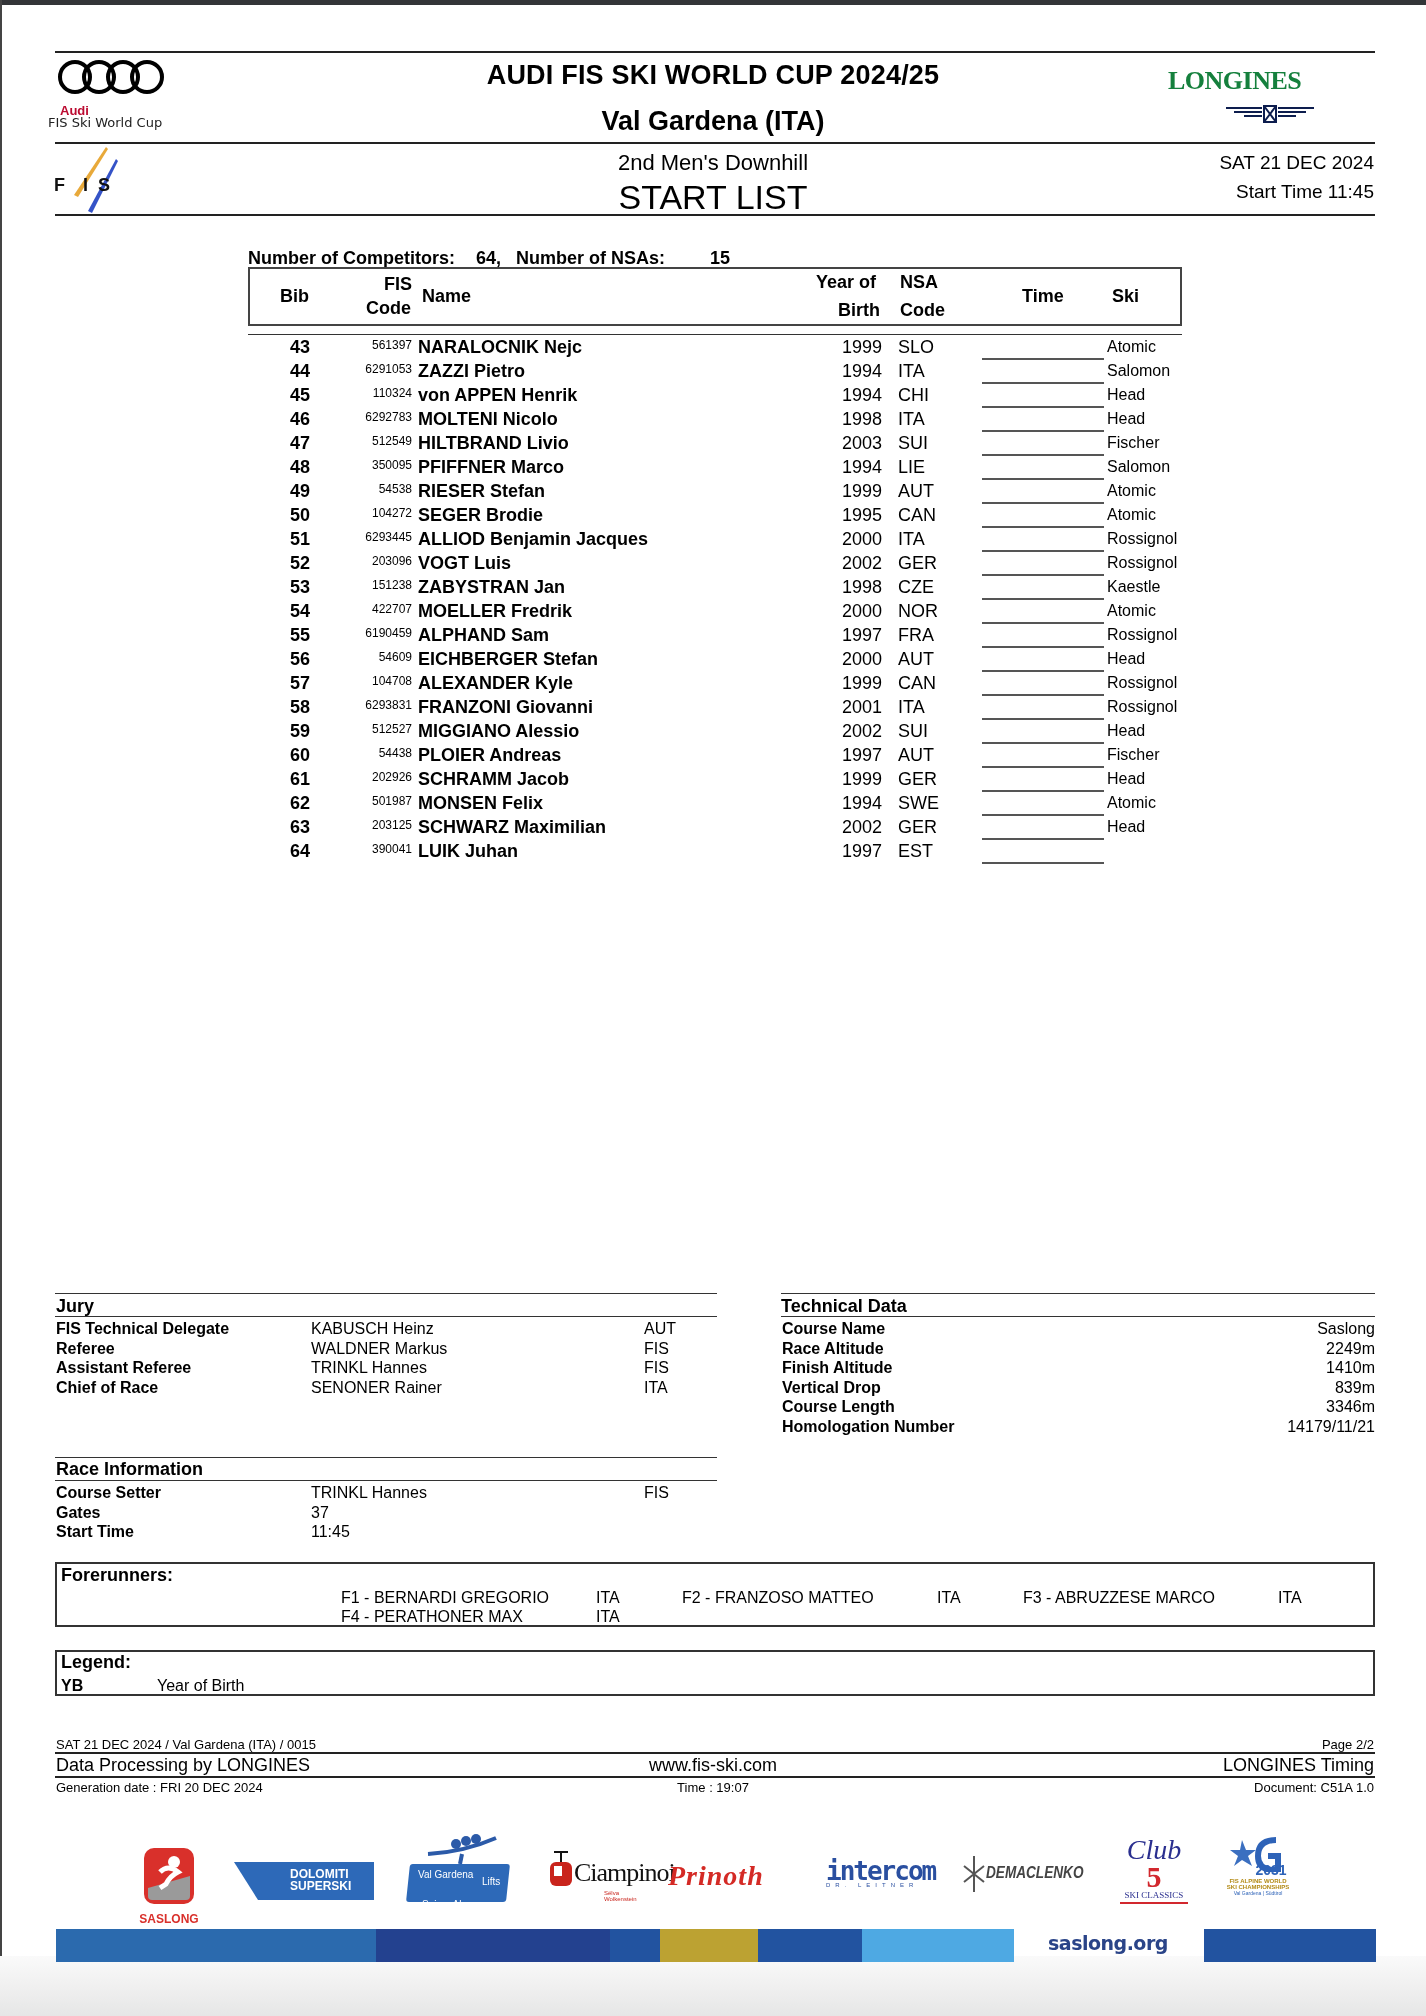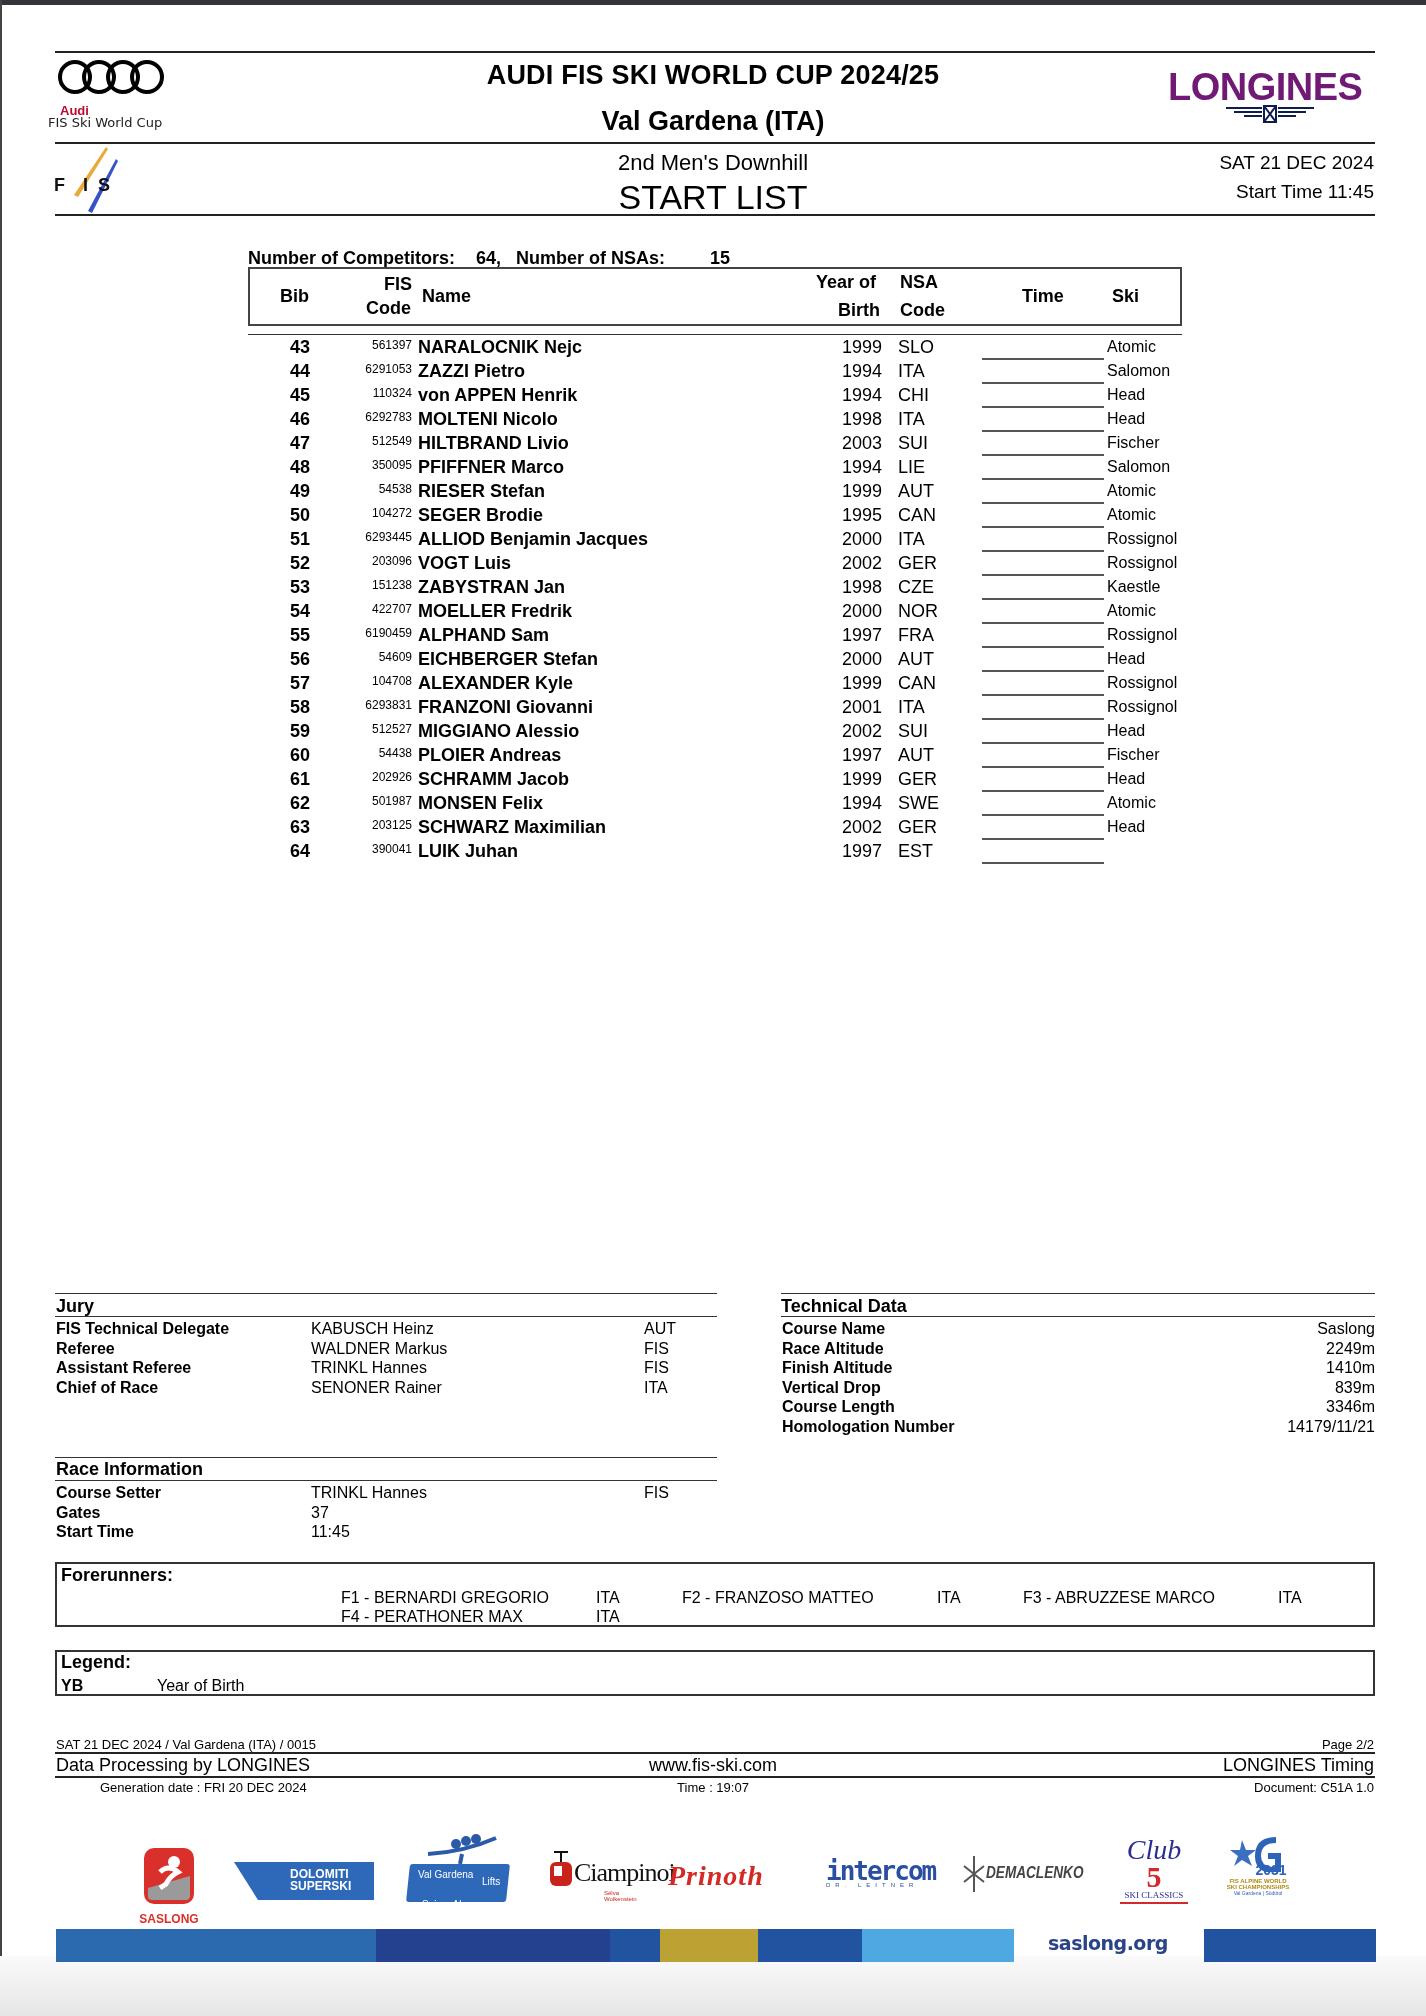--- a/index.html
+++ b/index.html
@@ -20,21 +20,21 @@
 
   
   .audi-rings { left: 56px; top: 58px; width: 112px; height: 38px; }
   .audi-word { left: 60px; top: 103px; font-size: 13px; color: #bb0a30; font-weight: bold; }
   .audi-sub { left: 48px; top: 115px; font-size: 13px; color: #222; font-family: "DejaVu Sans", sans-serif; }
   .fis-logo { left: 54px; top: 145px; width: 64px; height: 70px; }
   .title-main { left: 0; width: 1426px; top: 60px; text-align: center; font-size: 27px; font-weight: bold; letter-spacing: 0.2px; }
   .title-venue { left: 0; width: 1426px; top: 106px; text-align: center; font-size: 27px; font-weight: bold; }
   .title-event { left: 0; width: 1426px; top: 150px; text-align: center; font-size: 22px; }
   .title-doc { left: 0; width: 1426px; top: 178px; text-align: center; font-size: 34px; }
-  .longines { left: 1168px; top: 66px; font-family: Liberation Sans, sans-serif; font-size: 38px; color: #701a75; font-weight: bold; letter-spacing: -0.5px; }
+  .longines { left: 1168px; top: 66px; font-family: Liberation Serif, serif; font-size: 26px; color: #15803d; font-weight: bold; letter-spacing: -0.5px; }
   .longines-wings { left: 1220px; top: 104px; width: 100px; height: 20px; }
   .date-right { right: 52px; top: 152px; font-size: 19px; text-align: right; }
   .time-right { right: 52px; top: 181px; font-size: 19px; text-align: right; }
 
   
   .counts { left: 248px; top: 248px; font-size: 18px; font-weight: bold; }
   .counts span { display: inline-block; }
   .th-box { left: 248px; top: 267px; width: 934px; height: 59px; border: 2px solid #444; }
   .th { position: absolute; font-size: 18px; font-weight: bold; }
 
@@ -403,21 +403,21 @@
 <div class="kv" style="left:61px; top:1677px; font-weight:bold;">YB</div>
 <div class="kv" style="left:157px; top:1677px;">Year of Birth</div>
 
 <div class="footer-small" style="left:56px; top:1737px;">SAT 21 DEC 2024 / Val Gardena (ITA) / 0015</div>
 <div class="footer-small" style="right:52px; top:1737px;">Page 2/2</div>
 <div class="hline" style="left:55px; top:1752px; width:1320px;"></div>
 <div class="footer-mid" style="left:56px; top:1755px;">Data Processing by LONGINES</div>
 <div class="footer-mid" style="left:0; width:1426px; text-align:center; top:1755px;">www.fis-ski.com</div>
 <div class="footer-mid" style="right:52px; top:1755px;">LONGINES Timing</div>
 <div class="hline" style="left:55px; top:1776px; width:1320px;"></div>
-<div class="footer-small" style="left:56px; top:1780px;margin-left:44px;">Generation date : FRI 20 DEC 2024</div>
+<div class="footer-small" style="left:56px; top:1780px;">Generation date : FRI 20 DEC 2024</div>
 <div class="footer-small" style="left:0; width:1426px; text-align:center; top:1780px;">Time : 19:07</div>
 <div class="footer-small" style="right:52px; top:1780px;">Document: C51A 1.0</div>
 
 <div class="sponsor" style="left:138px; top:1846px; width:62px; height:78px;">
   <svg width="62" height="62" viewBox="0 0 62 62">
     <rect x="6" y="2" width="50" height="56" rx="10" fill="#d9302b"></rect>
     <path d="M10 42 L52 30 L52 50 Q52 54 48 54 L14 54 Q10 54 10 50 Z" fill="#9a9a9a"></path>
     <circle cx="36" cy="16" r="6" fill="#fff"></circle>
     <path d="M22 26 Q30 18 40 26 Q32 30 28 38 L22 42" stroke="#fff" stroke-width="5" fill="none"></path>
   </svg>

